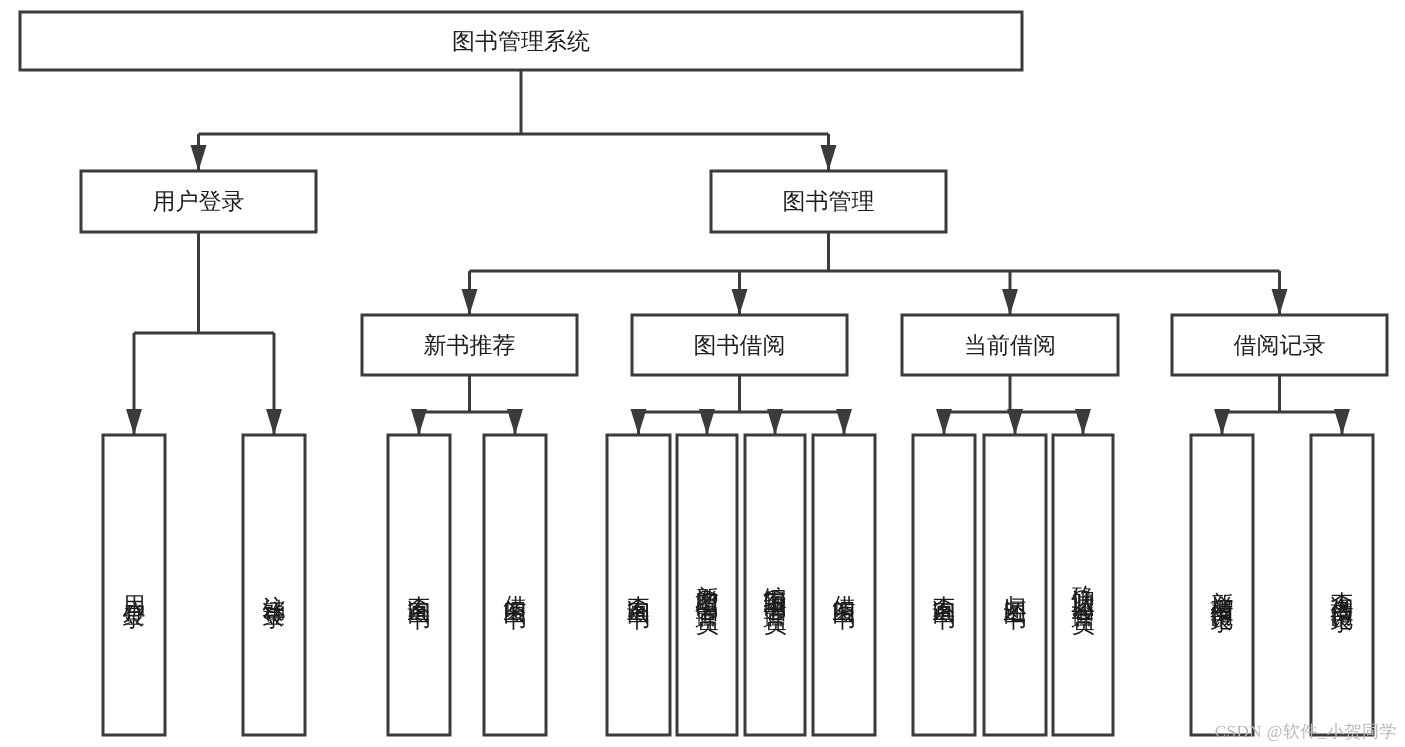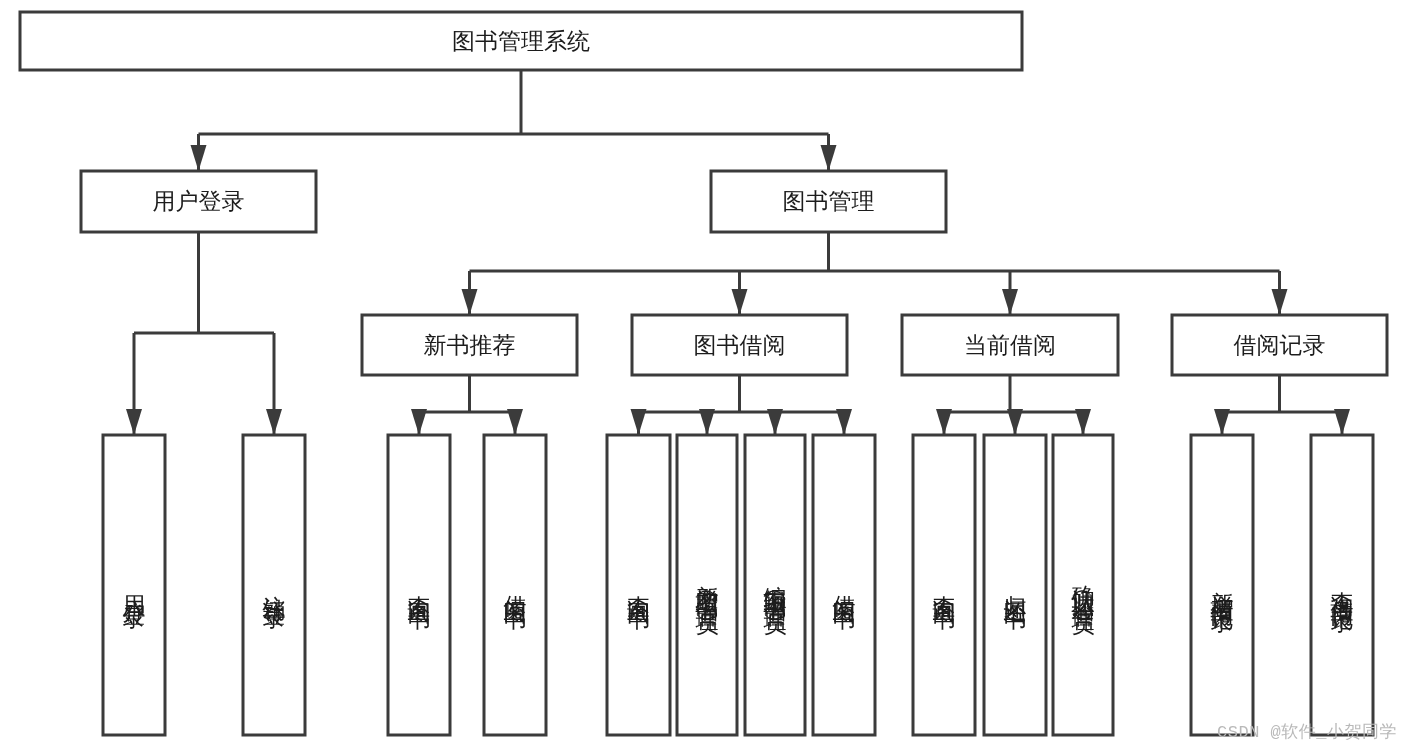--- a/index.html
+++ b/index.html
@@ -64,21 +64,21 @@
     display: flex;
     align-items: center;
     justify-content: center;
     white-space: nowrap;
     pointer-events: none;
   }
   #watermark {
     position: absolute;
     right: 8px;
     bottom: 4px;
-    font-family: Liberation Mono, monospace;
+    font-family: Liberation Serif, serif;
     font-size: 17px;
     color: #b9b9b9;
     letter-spacing: 0.5px;
     white-space: nowrap;
   }
 </style>
 </head>
 <body>
 
 <div id="diagram-root">

